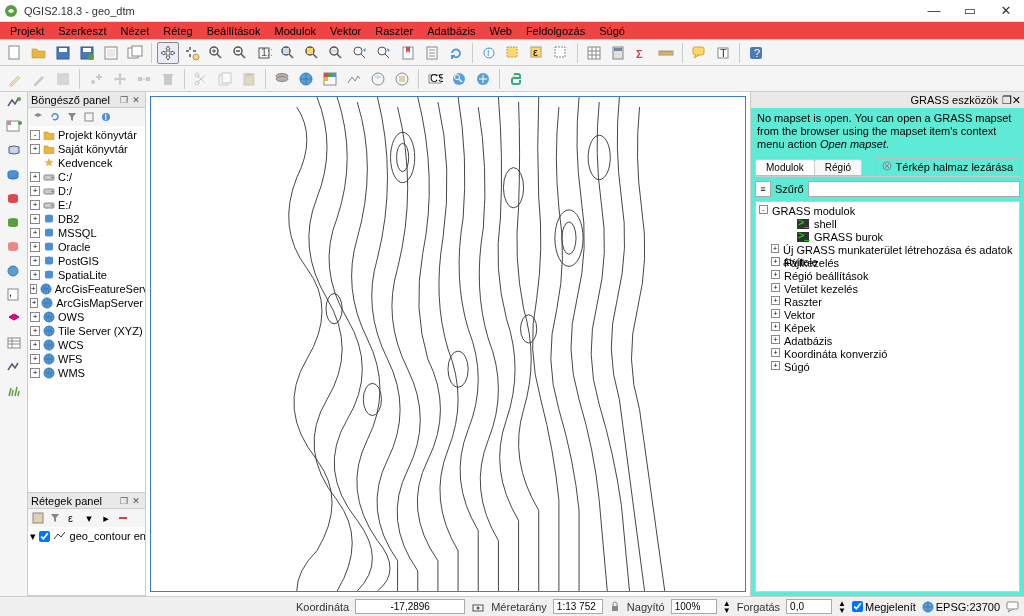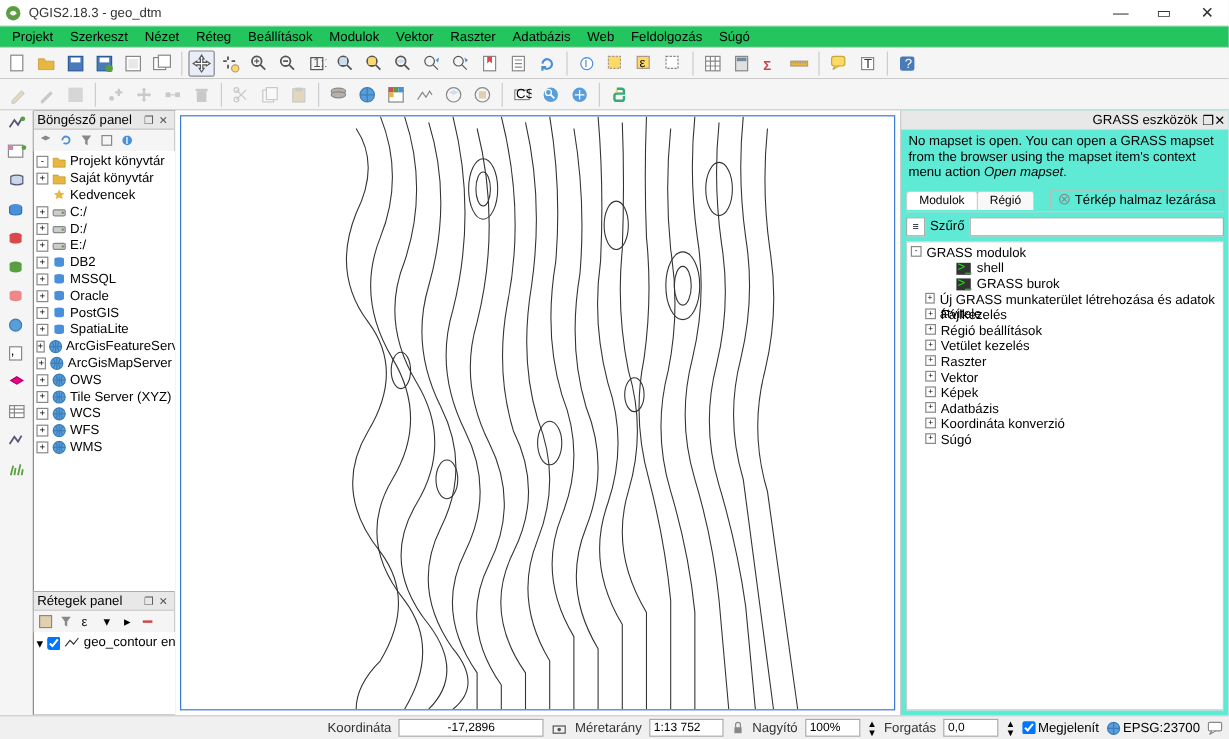--- a/index.html
+++ b/index.html
@@ -2,21 +2,21 @@
 <html><head>
 <meta charset="utf-8">
 <style>
 * { margin: 0; padding: 0; box-sizing: border-box; font-family: "Segoe UI", Tahoma, sans-serif; font-size: 11px; }
 body { background: #f0f0f0; width: 1024px; height: 616px; overflow: hidden; display: flex; flex-direction: column; }
 .titlebar { height: 22px; background: #fff; display: flex; align-items: center; padding: 0 4px; border-bottom: 1px solid #ddd; }
 .titlebar .app-icon { width: 14px; height: 14px; margin-right: 6px; }
 .titlebar .title { flex: 1; color: #333; }
 .titlebar .win-btns { display: flex; gap: 8px; }
 .titlebar .win-btn { width: 28px; text-align: center; font-size: 13px; color: #333; cursor: default; }
-.menubar { height: 18px; background: #22c55e; display: flex; align-items: center; padding: 0 4px; gap: 2px; border-bottom: 1px solid #ccc; }
+.menubar { height: 18px; background: #ef4444; display: flex; align-items: center; padding: 0 4px; gap: 2px; border-bottom: 1px solid #ccc; }
 .menubar span { padding: 2px 6px; cursor: default; }
 .toolbar { height: 26px; background: #f5f5f5; display: flex; align-items: center; padding: 0 4px; gap: 2px; border-bottom: 1px solid #ccc; }
 .tool-btn { width: 22px; height: 22px; display: inline-flex; align-items: center; justify-content: center; border: 1px solid transparent; border-radius: 2px; }
 .tool-sep { width: 1px; height: 20px; background: #ccc; margin: 0 3px; }
 .main-area { flex: 1; display: flex; overflow: hidden; }
 .left-toolbar { width: 28px; background: #f5f5f5; border-right: 1px solid #ccc; display: flex; flex-direction: column; align-items: center; padding: 2px 0; gap: 6px; }
 .left-toolbar .tool-btn { width: 22px; height: 18px; }
 .left-panels { width: 118px; background: #0f172a; display: flex; flex-direction: column; border-right: 1px solid #ccc; }
 .panel { display: flex; flex-direction: column; border-bottom: 1px solid #ccc; }
 .panel-header { height: 16px; background: #e8e8e8; display: flex; align-items: center; padding: 0 3px; font-size: 10px; border-bottom: 1px solid #ccc; }
@@ -871,29 +871,29 @@
             <span>Súgó</span>
           </div>
         </div>
       </div>
   </div>
 </div>
 
 <div class="statusbar">
   <span style="flex:1"></span>
   <span class="lbl">Koordináta</span>
-  <input type="text" style="width: 121px; text-align: center;" value="-17,2896">
+  <input type="text" style="width: 110px; text-align: center;" value="-17,2896">
   <span>
       <svg width="14" height="14">
         <rect x="2" y="5" width="10" height="6" fill="none" stroke="#555"></rect>
         <circle cx="7" cy="8" r="1.5" fill="#555"></circle>
       </svg>
     </span>
   <span class="lbl">Méretarány</span>
-  <input type="text" style="width: 62px;" value="1:13 752">
+  <input type="text" style="width: 50px;" value="1:13 752">
   <span>
       <svg width="12" height="12">
         <rect x="3" y="5" width="6" height="5" fill="#888"></rect>
         <path d="M4 5V3a2 2 0 0 1 4 0v2" fill="none" stroke="#888"></path>
       </svg>
     </span>
   <span class="lbl">Nagyító</span>
   <input type="text" style="width: 46px;" value="100%">
   <span style="font-size:8px;line-height:7px">▲<br>▼</span>
   <span class="lbl">Forgatás</span>

